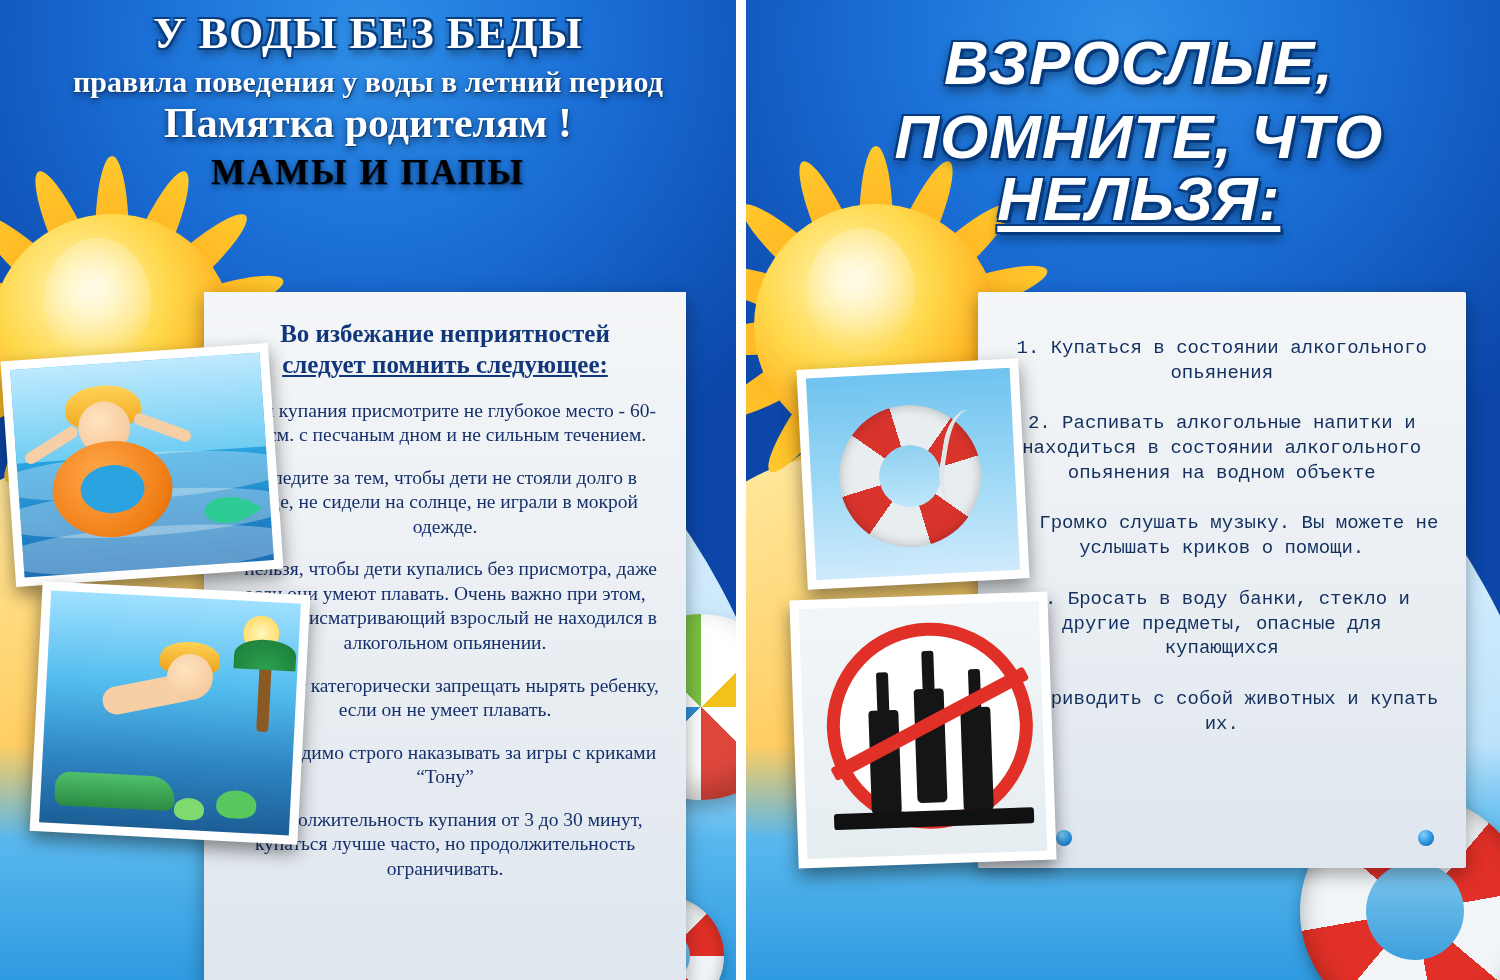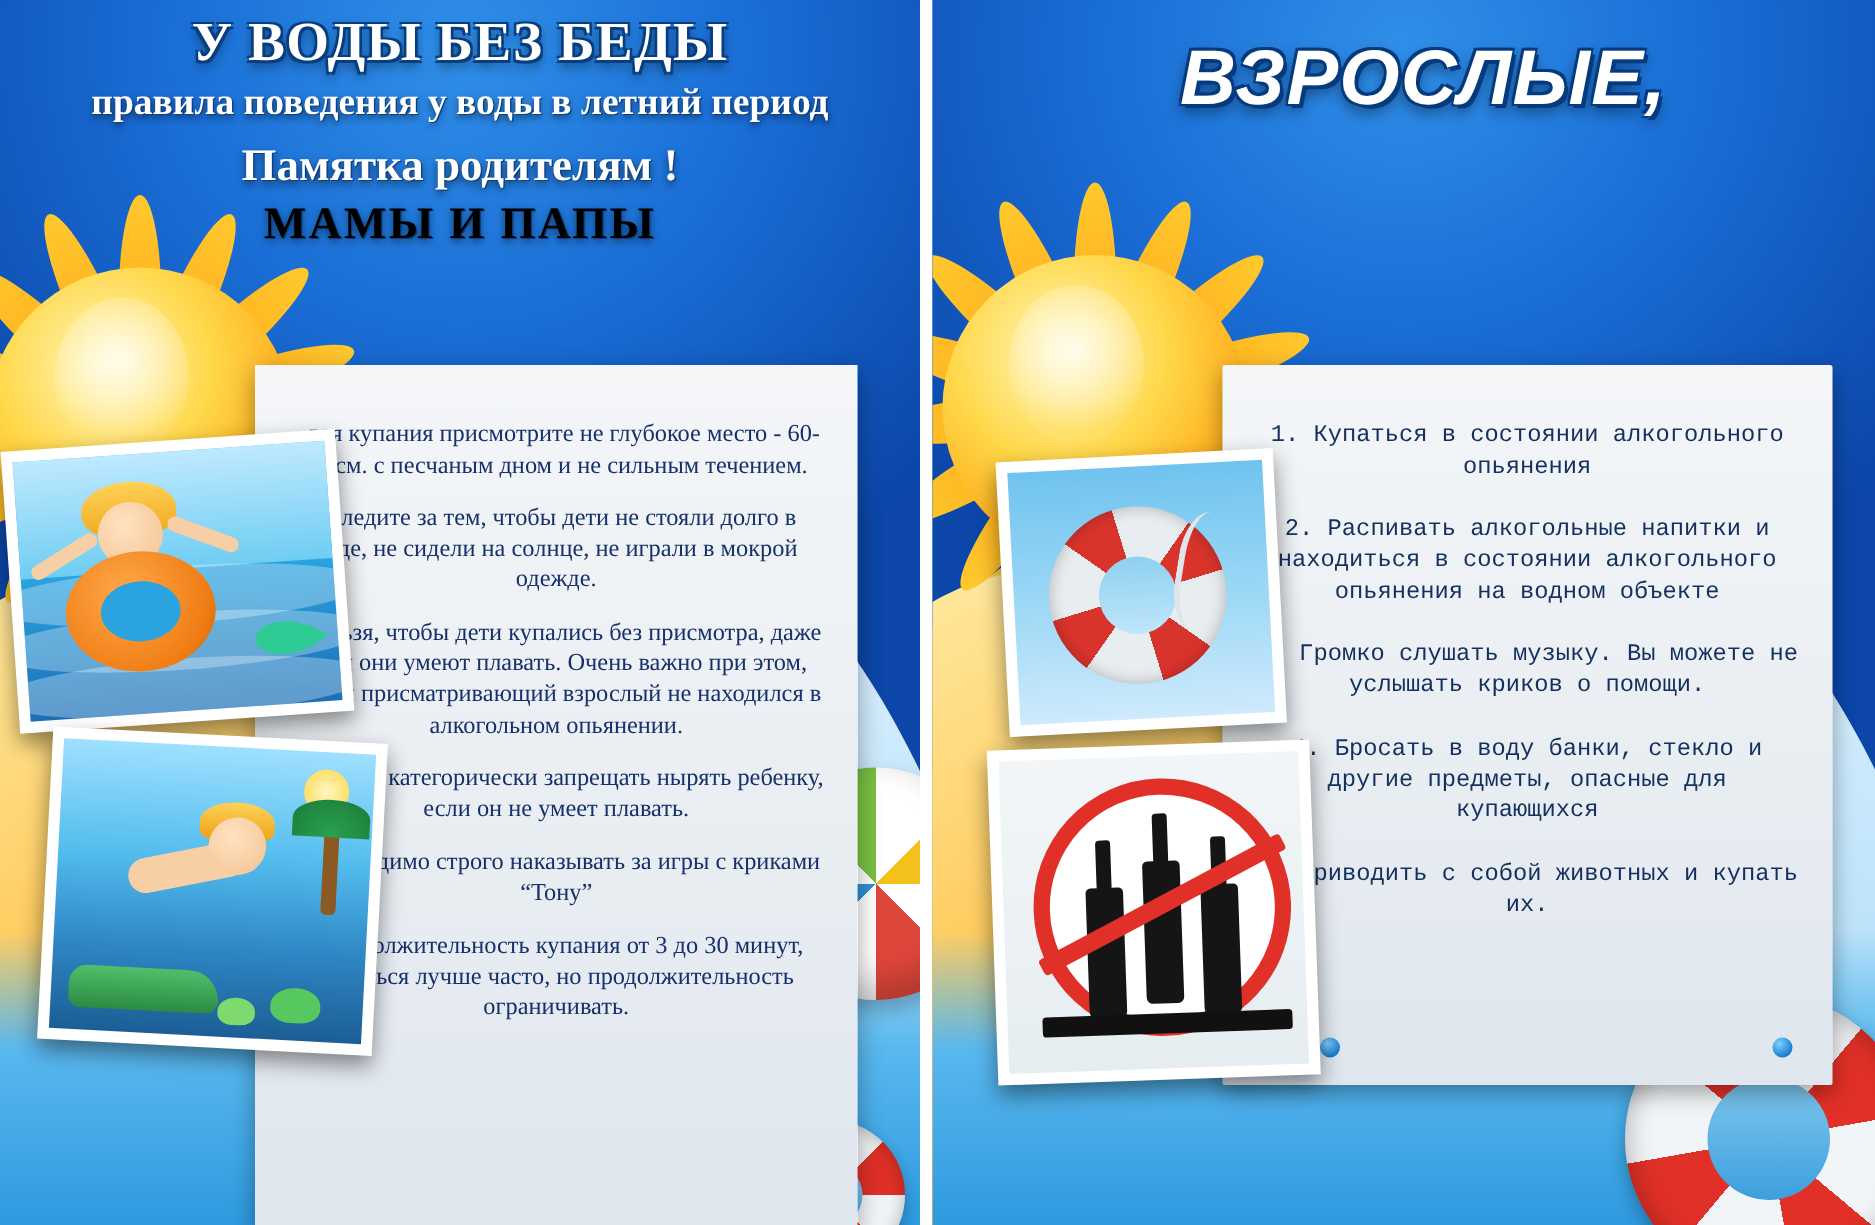--- a/index.html
+++ b/index.html
@@ -129,23 +129,22 @@
     font-family: "Liberation Serif", serif;
     font-weight: bold;
     font-size: 30px;
     color: #ffffff;
     margin-top: 8px;
     text-shadow: 1px 1px 0 #0a3f80, 0 3px 6px rgba(0,0,0,.5);
   }
   .t-sub2 {
     font-family: "Liberation Serif", serif;
     font-weight: bold;
-    font-size: 36px;
+    font-size: 42px;
     color: #ffffff;
-    margin-top: 12px;
     text-shadow: 1px 1px 0 #0a3f80, 0 3px 7px rgba(0,0,0,.55);
   }
   .t-sub3 {
     font-family: "Liberation Serif", serif;
     font-weight: bold;
     font-size: 36px;
     color: #000000;
     margin-top: 4px;
     letter-spacing: 2px;
     text-shadow: 1px 1px 0 #0a3f80, 0 3px 7px rgba(0,0,0,.55);
@@ -400,20 +399,24 @@
       <div class="t-main">У ВОДЫ БЕЗ БЕДЫ</div>
       <div class="t-sub">правила поведения у воды в летний период</div>
       <div class="t-sub2">Памятка родителям !</div>
       <div class="t-sub3">МАМЫ И ПАПЫ</div>
     </div>
 
     <div class="ball"></div>
     <div class="lifebuoy-small"></div>
 
     <div class="card card-left">
+      <div class="card-heading">
+        <span>Во избежание неприятностей</span><br>
+        <span class="u">следует помнить следующее:</span>
+      </div>
       <ul class="card-list">
         <li>- для купания присмотрите не глубокое место - 60-80 см. с песчаным дном и не сильным течением.</li>
         <li>- следите за тем, чтобы дети не стояли долго в воде, не сидели на солнце, не играли в мокрой одежде.</li>
         <li>- нельзя, чтобы дети купались без присмотра, даже если они умеют плавать. Очень важно при этом, чтобы присматривающий взрослый не находился в алкогольном опьянении.</li>
         <li>- следует категорически запрещать нырять ребенку, если он не умеет плавать.</li>
         <li>- необходимо строго наказывать за игры с криками “Тону”</li>
         <li>- продолжительность купания от 3 до 30 минут, купаться лучше часто, но продолжительность ограничивать.</li>
       </ul>
     </div>
 
@@ -470,20 +473,23 @@
       <div class="ray" style="transform: rotate(240deg) translateY(-96px);"></div>
       <div class="ray" style="transform: rotate(264deg) translateY(-96px);"></div>
       <div class="ray" style="transform: rotate(288deg) translateY(-96px);"></div>
       <div class="ray" style="transform: rotate(312deg) translateY(-96px);"></div>
       <div class="ray" style="transform: rotate(336deg) translateY(-96px);"></div>
       <div class="core"></div>
     </div>
 
     <div class="title-block">
       <div class="t-right1">ВЗРОСЛЫЕ,</div>
+      <div class="t-right2">
+        <span>ПОМНИТЕ, ЧТО </span><u>НЕЛЬЗЯ:</u>
+      </div>
     </div>
 
     <div class="lifebuoy-big"></div>
 
     <div class="card card-right">
       <ul class="card-list card-list-right">
         <li>1. Купаться в состоянии алкогольного опьянения</li>
         <li>2. Распивать алкогольные напитки и находиться в состоянии алкогольного опьянения на водном объекте</li>
         <li>3. Громко слушать музыку. Вы можете не услышать криков о помощи.</li>
         <li>4. Бросать в воду банки, стекло и другие предметы, опасные для купающихся</li>

